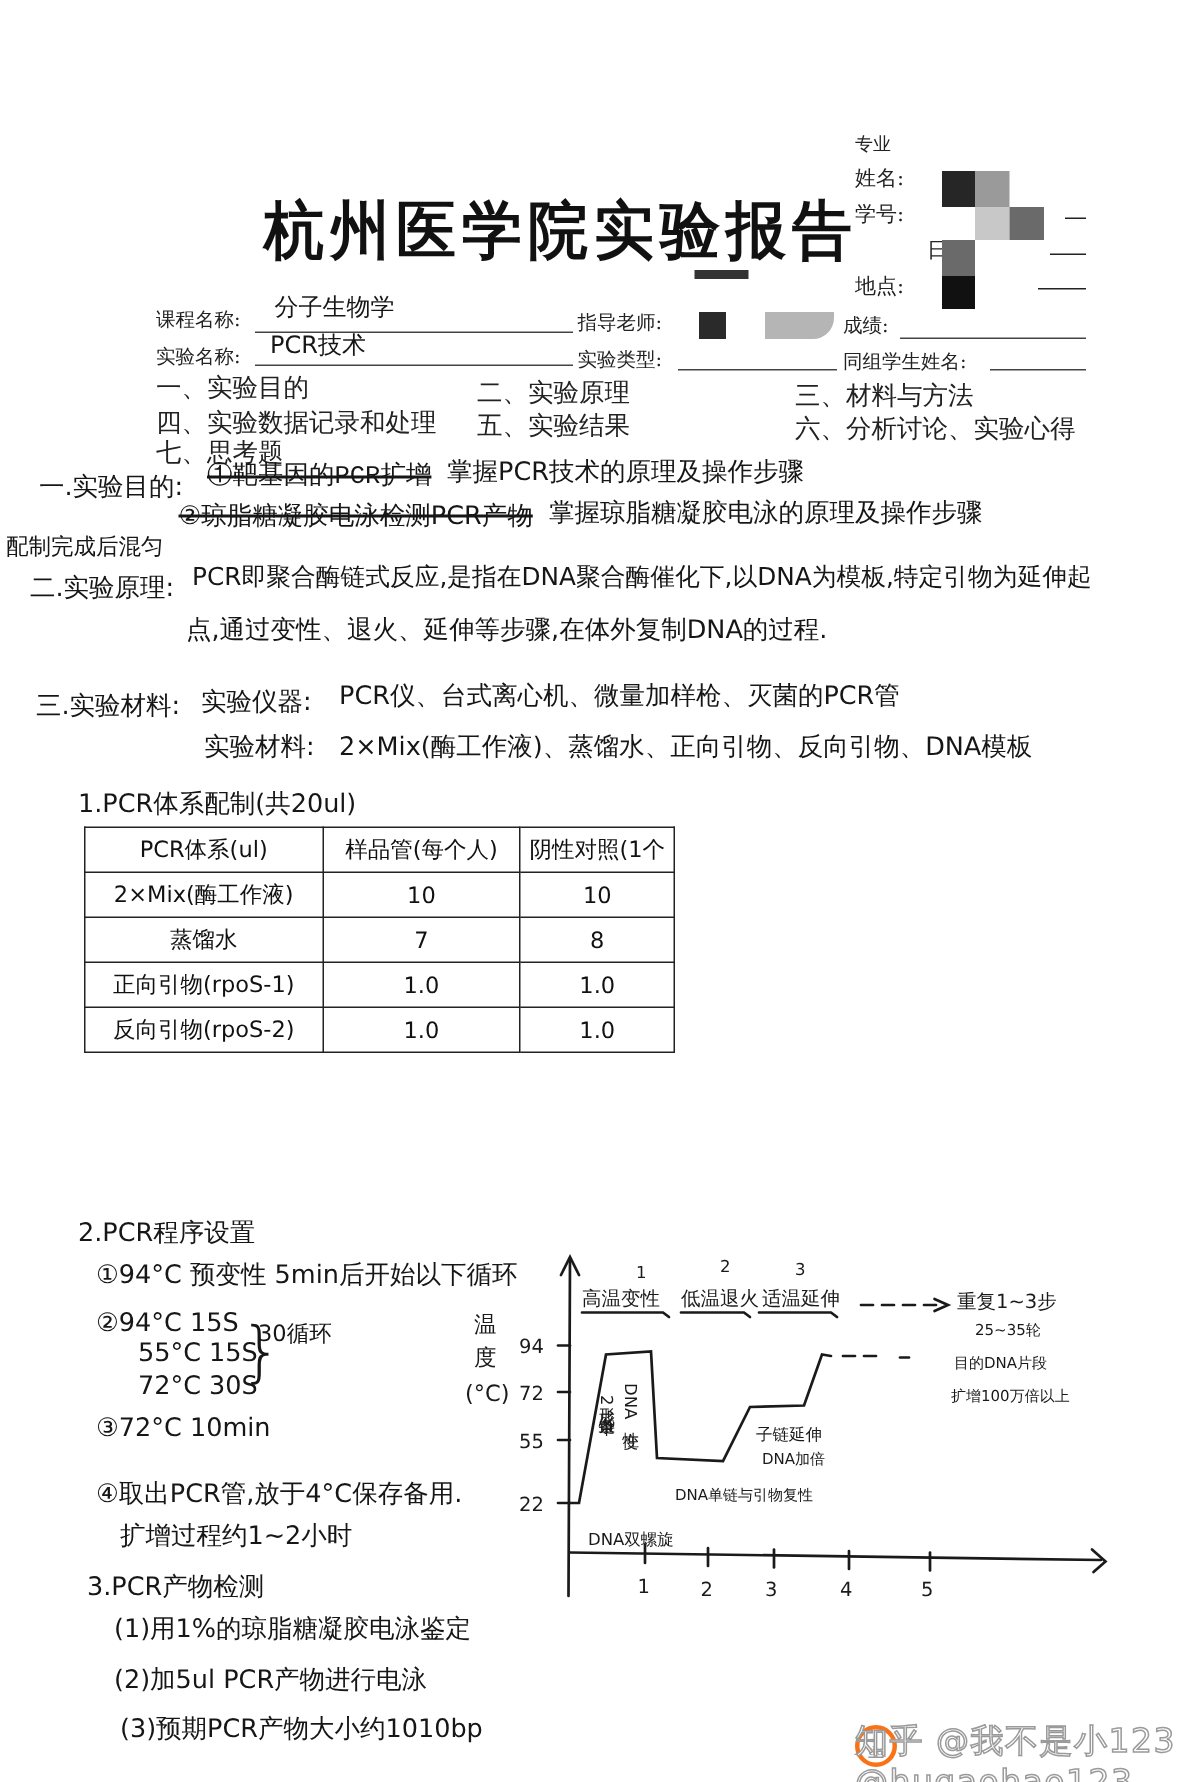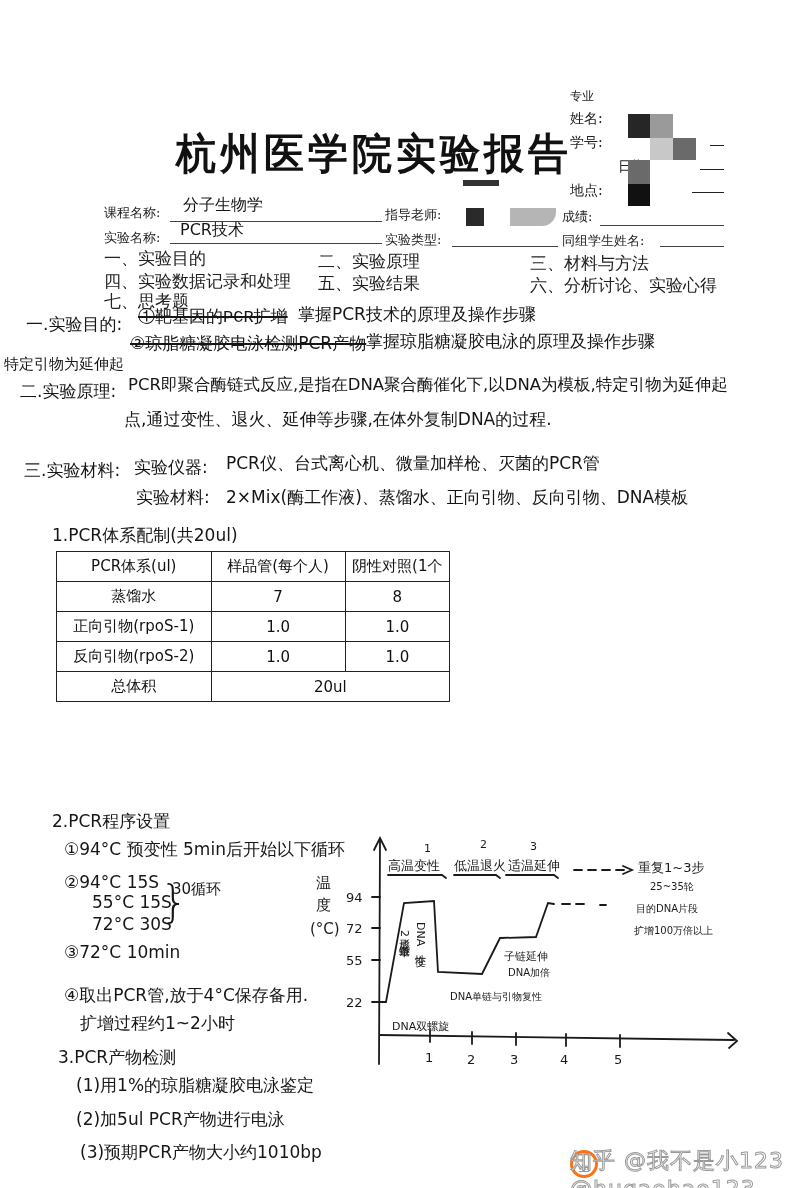--- a/index.html
+++ b/index.html
@@ -92,60 +92,61 @@
 <div class="abs print sections" style="left:318px;top:250px;">二、实验原理</div>
 <div class="abs print sections" style="left:530px;top:252px;">三、材料与方法</div>
 <div class="abs print sections" style="left:104px;top:270px;">四、实验数据记录和处理</div>
 <div class="abs print sections" style="left:318px;top:272px;">五、实验结果</div>
 <div class="abs print sections" style="left:530px;top:274px;">六、分析讨论、实验心得</div>
 <div class="abs print sections" style="left:104px;top:290px;">七、思考题</div>
 
 <div class="abs hand body-line" style="left:26px;top:313px;">一.实验目的:</div>
 <div class="abs hand body-line strike" style="left:138px;top:305px;font-family:Liberation Mono, monospace;">①靶基因的PCR扩增</div>
 <div class="abs hand body-line" style="left:298px;top:303px;">掌握PCR技术的原理及操作步骤</div>
-<div class="abs hand body-line strike" style="left:130px;top:332px;">②琼脂糖凝胶电泳检测PCR产物</div>
+<div class="abs hand body-line strike" style="left:119px;top:332px;">②琼脂糖凝胶电泳检测PCR产物</div>
 <div class="abs hand body-line" style="left:366px;top:330px;">掌握琼脂糖凝胶电泳的原理及操作步骤</div>
 
-<div class="abs hand" style="left:4px;top:355px;font-size:15px;">特定引物为延伸起</div>
+<div class="abs hand" style="left:4px;top:355px;font-size:15px;">配制完成后混匀</div>
 <div class="abs hand body-line" style="left:20px;top:380px;">二.实验原理:</div>
 <div class="abs hand body-line" style="left:128px;top:374px;font-size:16.5px;">PCR即聚合酶链式反应,是指在DNA聚合酶催化下,以DNA为模板,特定引物为延伸起</div>
 <div class="abs hand body-line" style="left:124px;top:408px;">点,通过变性、退火、延伸等步骤,在体外复制DNA的过程.</div>
 
 <div class="abs hand body-line" style="left:24px;top:459px;">三.实验材料:</div>
 <div class="abs hand body-line" style="left:134px;top:456px;">实验仪器:</div>
 <div class="abs hand body-line" style="left:226px;top:452px;">PCR仪、台式离心机、微量加样枪、灭菌的PCR管</div>
 <div class="abs hand body-line" style="left:136px;top:486px;">实验材料:</div>
 <div class="abs hand body-line" style="left:226px;top:486px;">2×Mix(酶工作液)、蒸馏水、正向引物、反向引物、DNA模板</div>
 
 <div class="abs hand body-line" style="left:52px;top:524px;">1.PCR体系配制(共20ul)</div>
 <table class="pcr">
   <tbody>
       <tr>
     <td class="c0">PCR体系(ul)</td>
     <td class="c1">样品管(每个人)</td>
     <td class="c2">阴性对照(1个</td>
   </tr>
   <tr>
+    <td>2×Mix(酶工作液)</td>
+    <td>10</td>
+    <td>10</td>
+  </tr>
+  <tr>
     <td>蒸馏水</td>
     <td>7</td>
     <td>8</td>
   </tr>
   <tr>
     <td>正向引物(rpoS-1)</td>
     <td>1.0</td>
     <td>1.0</td>
   </tr>
   <tr>
     <td>反向引物(rpoS-2)</td>
     <td>1.0</td>
     <td>1.0</td>
-  </tr>
-  <tr>
-    <td>总体积</td>
-    <td colspan="2">20ul</td>
   </tr>
 </tbody>
   </table>
 
 <div class="abs hand body-line" style="left:52px;top:810px;">2.PCR程序设置</div>
 <div class="abs hand body-line" style="left:64px;top:838px;">①94°C 预变性 5min后开始以下循环</div>
 <div class="abs hand body-line" style="left:64px;top:872px;">②94°C 15S</div>
 <div class="abs hand body-line" style="left:92px;top:892px;">55°C 15S</div>
 <div class="abs hand body-line" style="left:92px;top:914px;">72°C 30S</div>
 <div class="abs hand" style="left:160px;top:872px;font-size:44px;line-height:60px;font-weight:200;">}</div>

